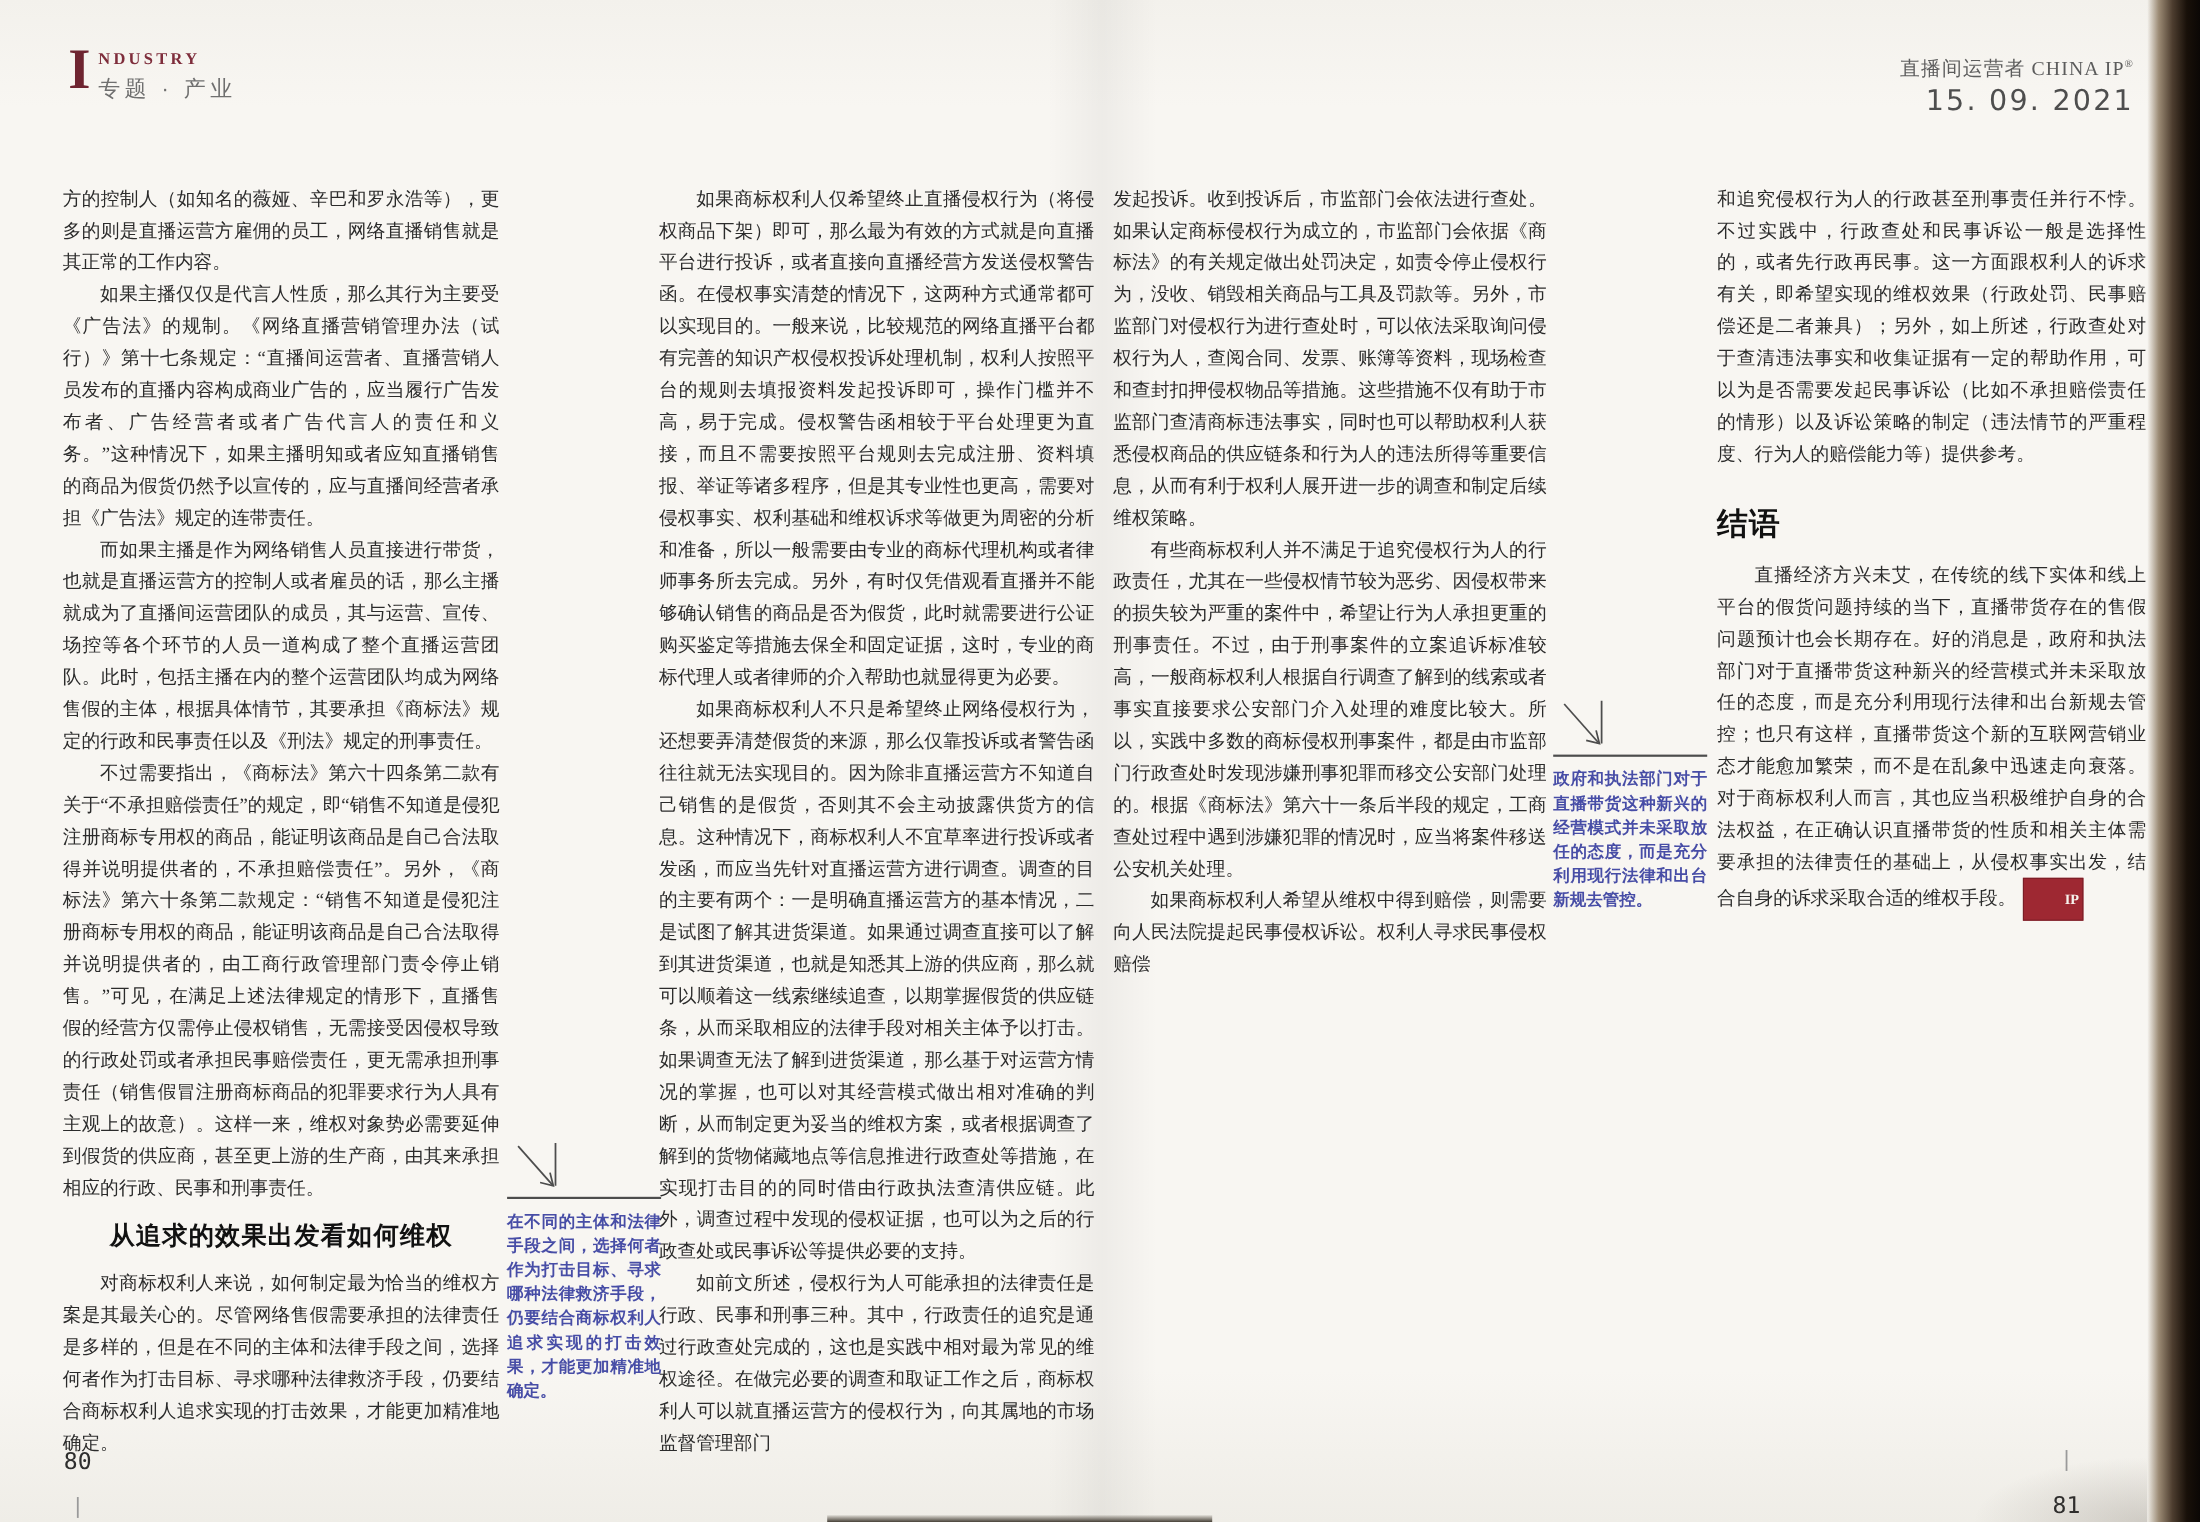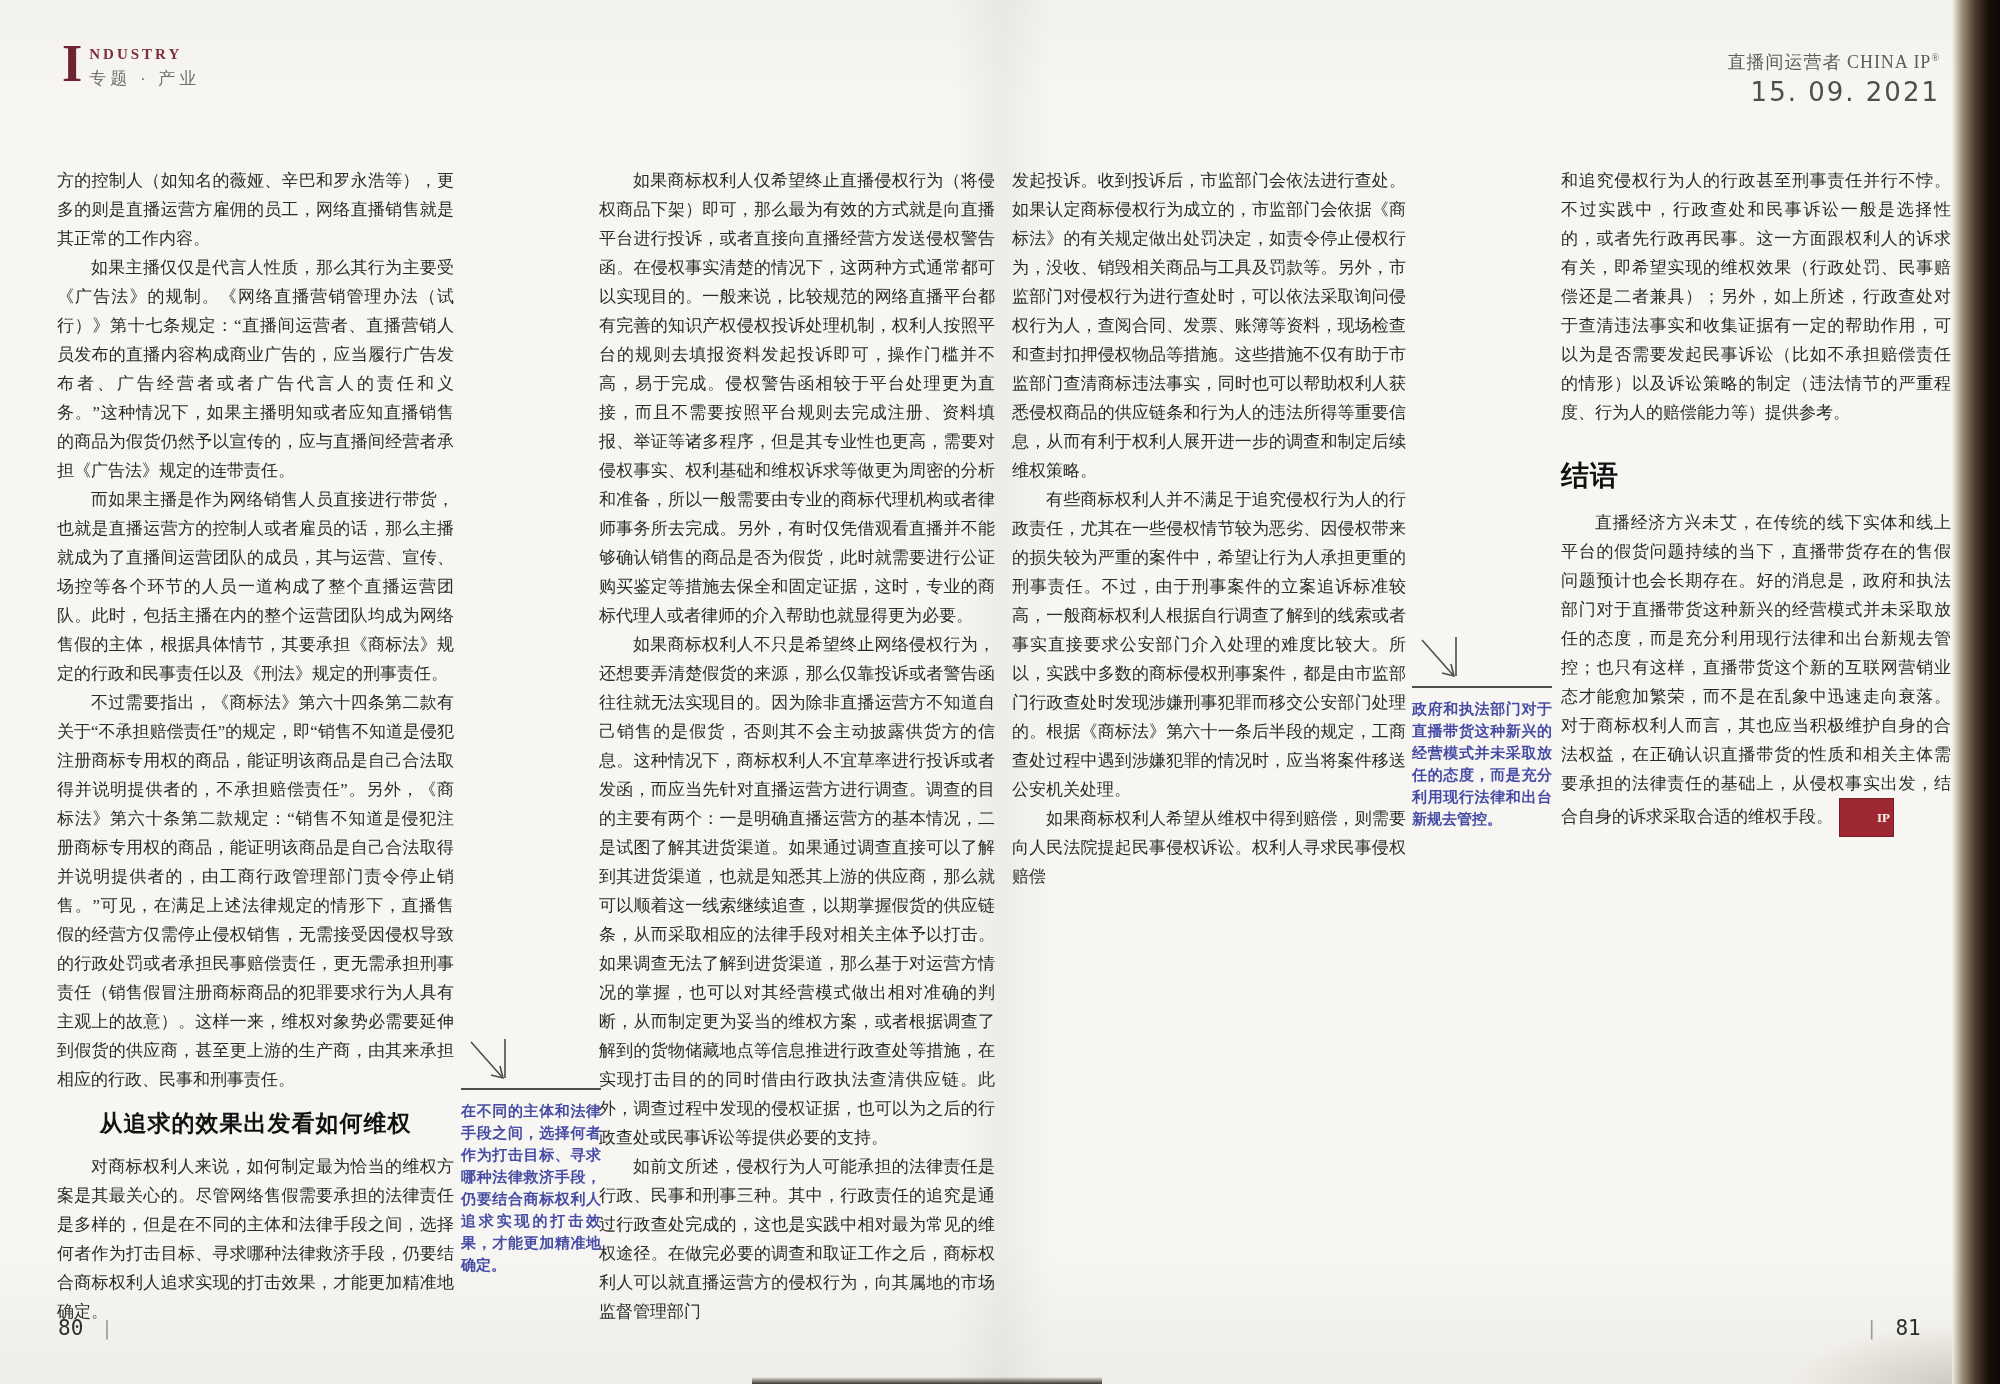--- a/index.html
+++ b/index.html
@@ -17,21 +17,21 @@
   .bottom-sliver{position:absolute;bottom:0;left:752px;width:350px;height:7px;
     background:linear-gradient(to top,#3e382f,rgba(80,72,60,0.25) 80%,rgba(80,72,60,0));}
   .corner-shade{position:absolute;bottom:0;right:48px;width:160px;height:60px;
     background:radial-gradient(ellipse at bottom right,rgba(60,48,36,0.18),rgba(60,48,36,0) 70%);}
 
   
   .masthead{position:absolute;left:62px;top:44px;display:flex;align-items:flex-start;}
   .masthead .big-i{font-family:"Liberation Serif",serif;font-size:52px;line-height:40px;color:#6e2430;font-weight:bold;}
   .masthead .m-right{margin-left:7px;padding-top:2px;}
   .masthead .m-title{font-family:Liberation Serif, serif;font-size:15px;letter-spacing:3px;color:#7e2d3b;font-weight:bold;}
-  .masthead .m-sub{font-size:17px;color:#6f6f6f;letter-spacing:4px;margin-top:4px;font-family:"Liberation Sans",sans-serif;}
+  .masthead .m-sub{font-size:20px;color:#6f6f6f;letter-spacing:4px;margin-top:4px;font-family:"Liberation Sans",sans-serif;}
   .issue-info{position:absolute;top:50px;right:60px;text-align:right;color:#5c5c5c;}
   .issue-info .pub{font-size:18px;letter-spacing:1px;}
   .issue-info .pub sup{font-size:10px;}
   .issue-info .date{font-size:26px;margin-top:3px;letter-spacing:2px;font-family:"DejaVu Sans","Liberation Sans",sans-serif;color:#4e4e4e;}
 
   
   .col{position:absolute;top:166px;}
   .bp{margin:0;text-align:justify;font-size:17px;line-height:29px;color:#2b2b2b;}
   .bp.indent{text-indent:2em;}
   .c-l1{left:57px;width:397px;}
@@ -49,21 +49,21 @@
   .note{position:absolute;width:140px;}
   .note-left{left:461px;top:1036px;}
   .note-right{left:1412px;top:634px;}
   .note-arrow{display:block;margin-left:4px;}
   .note-rule{border-top:2px solid #4d4d4d;margin:4px 0 10px 0;width:100%;}
   .note-text{margin:0;font-family:"Liberation Sans","DejaVu Sans",sans-serif;
     font-weight:bold;font-size:15px;line-height:22px;color:#474da6;text-align:justify;}
 
   
   .pagenum{position:absolute;top:1316px;font-size:21px;color:#2e2e2e;display:flex;align-items:center;gap:18px;
-    font-family:"DejaVu Sans Mono","Liberation Mono",monospace;}
+    font-family:"DejaVu Sans Mono","Liberation Mono",monospace;flex-direction:column;}
   .pagenum .sep{color:#9a9a9a;font-weight:normal;font-size:19px;}
   .pn-left{left:58px;}
   .pn-right{left:1866px;}
 
   .ip-mark{display:inline-block;background:#9e2832;color:#f7f3ee;
     font-family:"Liberation Serif",serif;font-weight:bold;font-size:13px;line-height:15px;
     padding:11px 3px;margin-left:6px;border:1px solid #7a1d26;letter-spacing:0;vertical-align:baseline;}
 </style>
 </head>
 <body>

